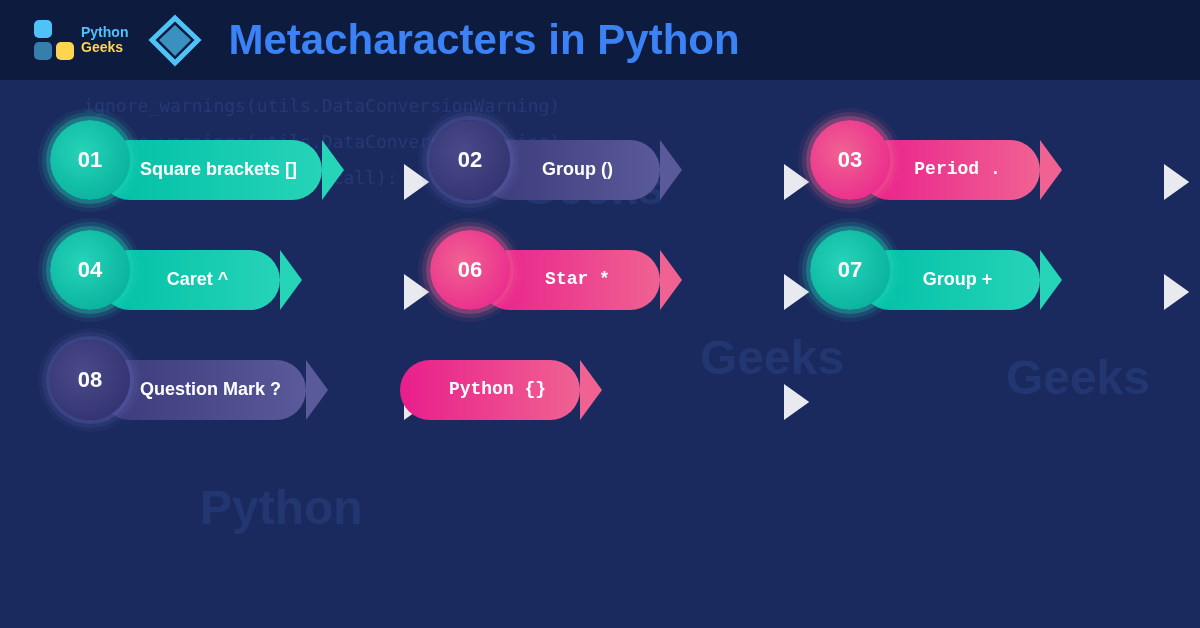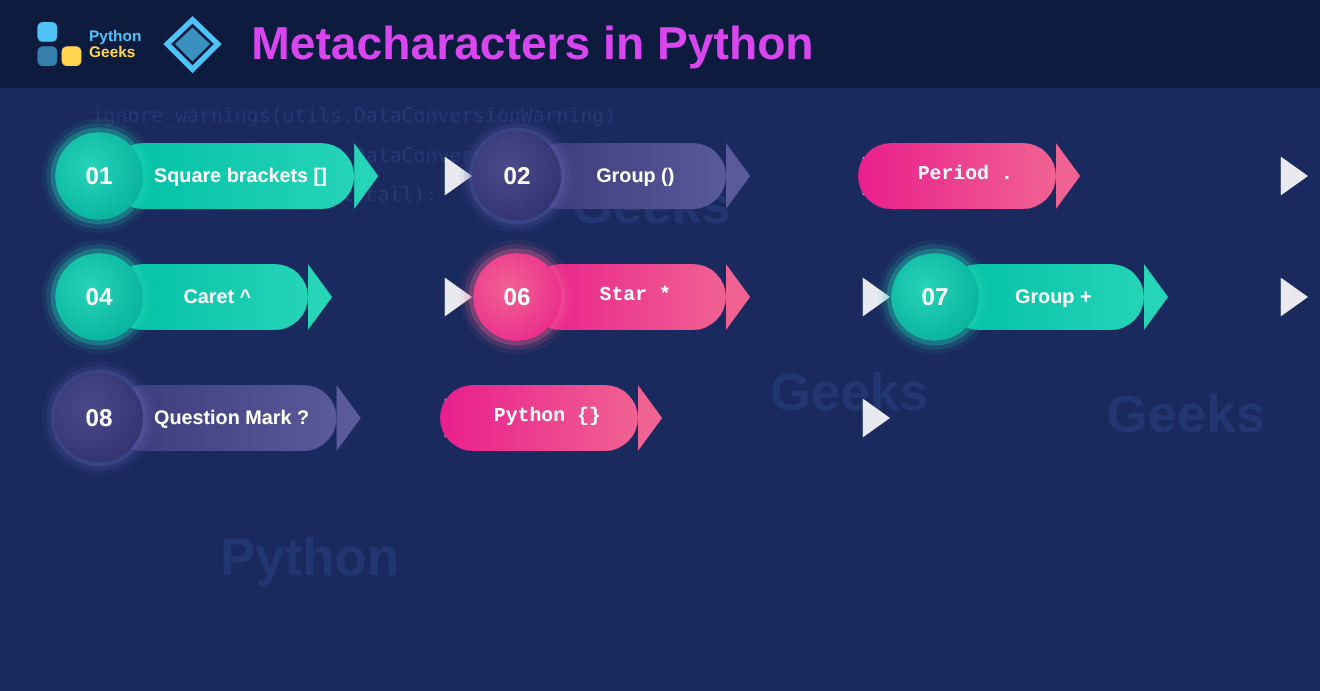--- a/index.html
+++ b/index.html
@@ -63,21 +63,21 @@
       font-weight: bold;
     }
 
     .logo-geeks {
       color: #ffd54f;
       font-size: 14px;
       font-weight: bold;
     }
 
     .header-title {
-      color: #d946ef;
+      color: #3b82f6;
       font-size: 42px;
       font-weight: bold;
       margin-left: 5px;
     }
 
     
     .main {
       padding: 30px 50px;
       position: relative;
       z-index: 5;
@@ -87,21 +87,21 @@
     .items-grid {
       display: grid;
       grid-template-columns: repeat(3, 1fr);
       gap: 30px 40px;
       margin-top: 10px;
     }
 
     
     .item-card {
       display: flex;
-      align-items: center;
+      align-items: flex-end;
       position: relative;
     }
 
     
     .circle-badge {
       width: 80px;
       height: 80px;
       border-radius: 50%;
       display: flex;
       align-items: center;
@@ -251,20 +251,23 @@
       <div class="item-card">
       <div class="circle-badge circle-dark">
         <span>02</span>
       </div>
       <div class="label-pill pill-dark">
         <span class="label-text">Group ()</span>
       </div>
       <div class="arrow-indicator"></div>
     </div>
       <div class="item-card">
+      <div class="circle-badge circle-pink">
+        <span>03</span>
+      </div>
       <div class="label-pill pill-pink">
         <span class="label-text">Period .</span>
       </div>
       <div class="arrow-indicator"></div>
     </div>
       <div class="item-card">
       <div class="circle-badge circle-teal">
         <span>04</span>
       </div>
       <div class="label-pill pill-teal">

